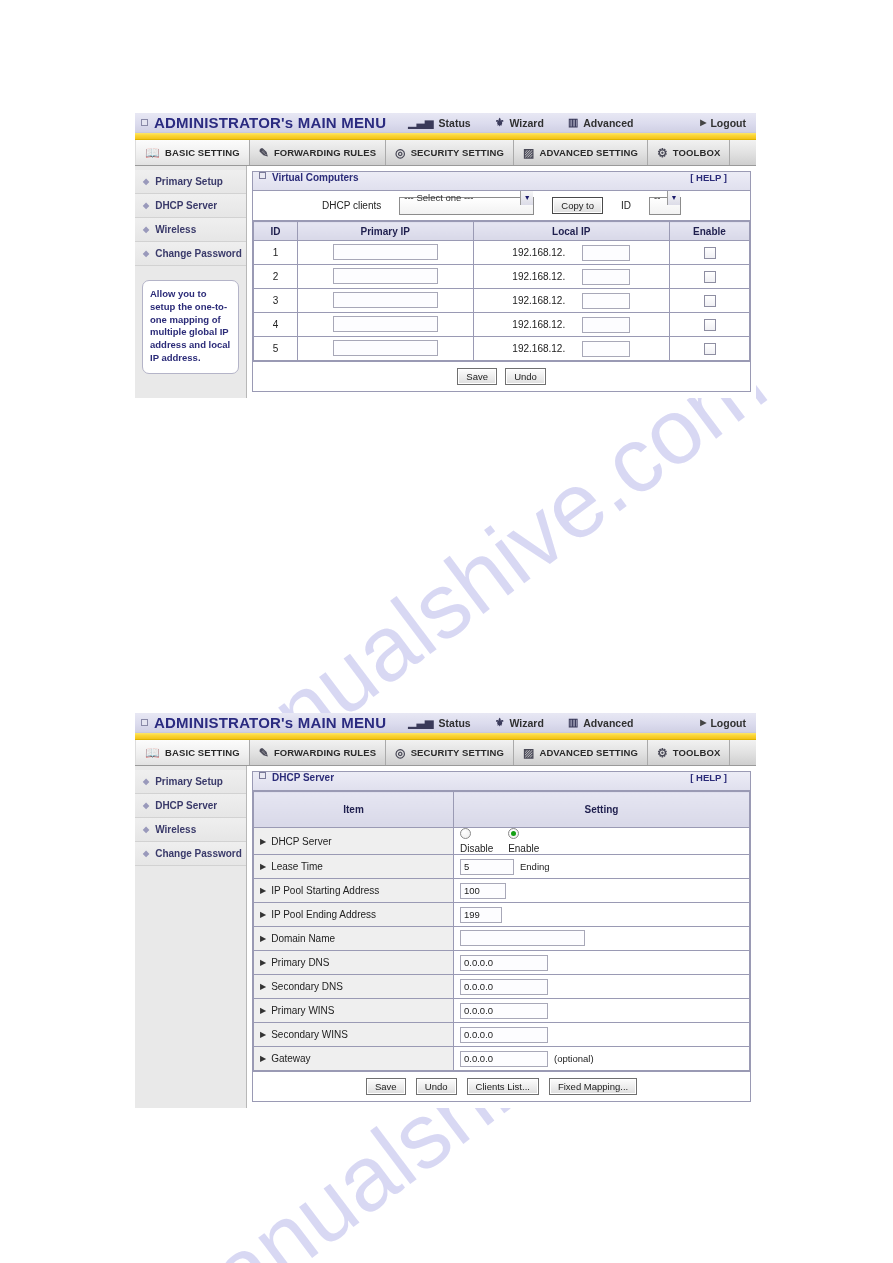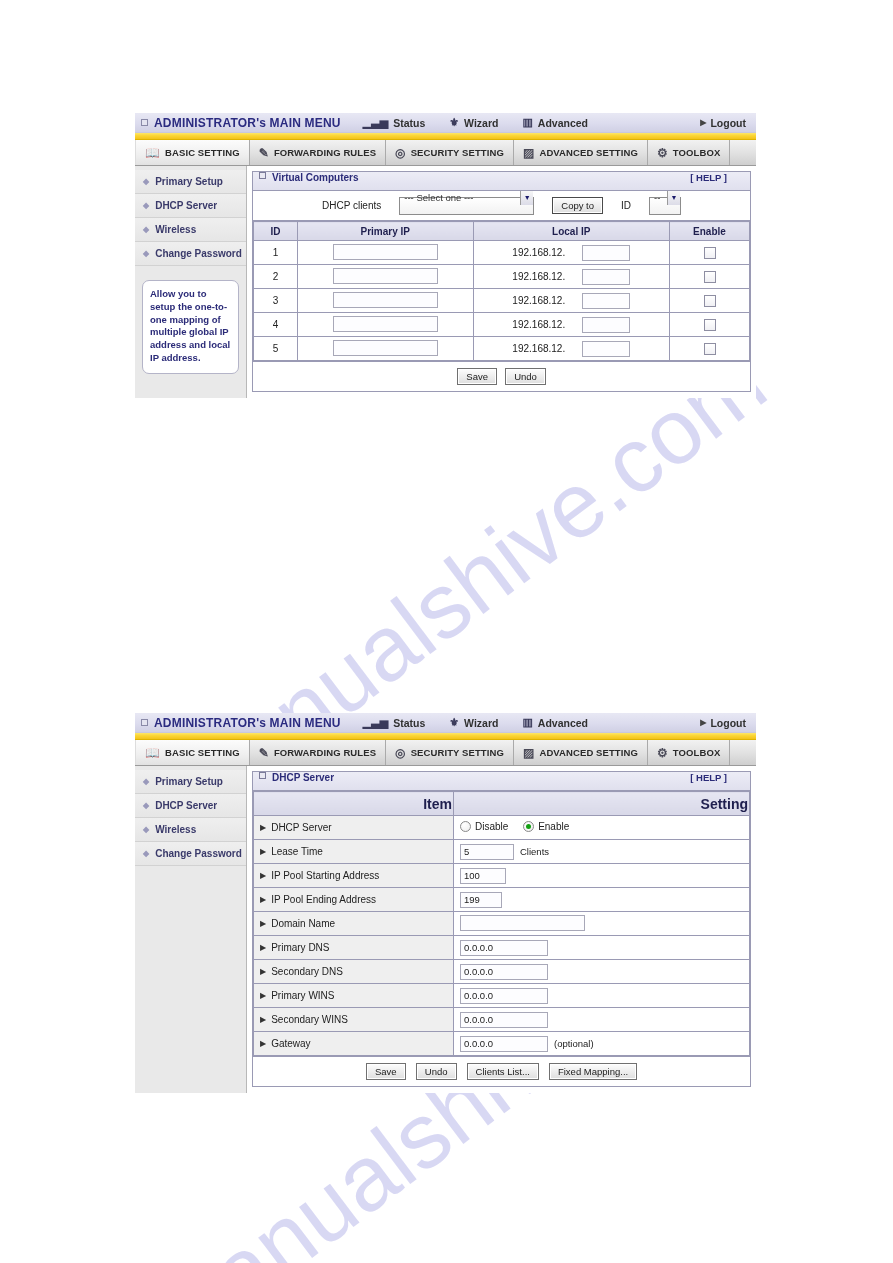--- a/index.html
+++ b/index.html
@@ -60,21 +60,21 @@
   .topbar .sq {
     width: 7px; height: 7px;
     border: 1px solid #8a8aa8;
     background: #e4e4f0;
     margin-right: 6px;
     flex: 0 0 auto;
   }
   .admin-title {
     color: #2b2b80;
     font-weight: bold;
-    font-size: 12px;
+    font-size: 15px;
     letter-spacing: .2px;
     white-space: nowrap;
   }
   .topnav {
     display: flex;
     align-items: center;
     margin-left: 22px;
     gap: 24px;
   }
   .topnav-item {
@@ -309,22 +309,22 @@
     border-top: 1px solid #9a9ab4;
     background: #fff;
   }
   .btnrow-wide { gap: 10px; }
 
   
   table.kv { width:100%; border-collapse: collapse; }
   table.kv th {
     background: linear-gradient(to bottom,#e6e6f2 0%, #d8d8e8 100%);
     border: 1px solid #9a9ab4;
-    font-size: 14px; font-weight: bold; color:#1f1f4e;
-    height: 24px; text-align:right;
+    font-size: 10px; font-weight: bold; color:#1f1f4e;
+    height: 36px; text-align:center;
   }
   table.kv td {
     border: 1px solid #9a9ab4;
     height: 24px;
     font-size: 10px;
     color:#222;
     padding: 0 6px;
   }
   td.kv-item {
     width: 200px;
@@ -340,21 +340,21 @@
     background: radial-gradient(circle at 35% 32%, #fff 0%, #f2f2f2 70%);
     display:inline-block; vertical-align:middle;
     position: relative;
   }
   .radio.on::after {
     content:"";
     position:absolute; left:2px; top:2px;
     width:5px; height:5px; border-radius:50%;
     background:#14a014;
   }
-  .radio-wrap { display:inline-flex; align-items:flex-start; gap:4px; margin-right:12px; font-size:10px; }
+  .radio-wrap { display:inline-flex; align-items:flex-start; gap:4px; margin-right:12px; font-size:10px;flex-direction:column; }
   .set-row { display:flex; align-items:center; gap:6px; }
   .note { font-size:9.5px; color:#222; }
 </style>
 </head>
 <body>
 
 <div class="watermark">
   <div class="wm-text wm-1">manualshive.com</div>
   <div class="wm-text wm-2">manualshive.com</div>
 </div>
@@ -658,21 +658,21 @@
             <tr>
               <td class="kv-item">
                 <span class="kv-item-inner">
                   <span class="tri">▶</span>
                   <span>Lease Time</span>
                 </span>
               </td>
               <td class="kv-set">
                 <span class="set-row">
                   <span class="inp" style="width:54px">5</span>
-                  <span class="note">Clients</span>
+                  <span class="note">Ending</span>
                 </span>
               </td>
             </tr>
 
             <tr>
               <td class="kv-item">
                 <span class="kv-item-inner">
                   <span class="tri">▶</span>
                   <span>IP Pool Starting Address</span>
                 </span>

